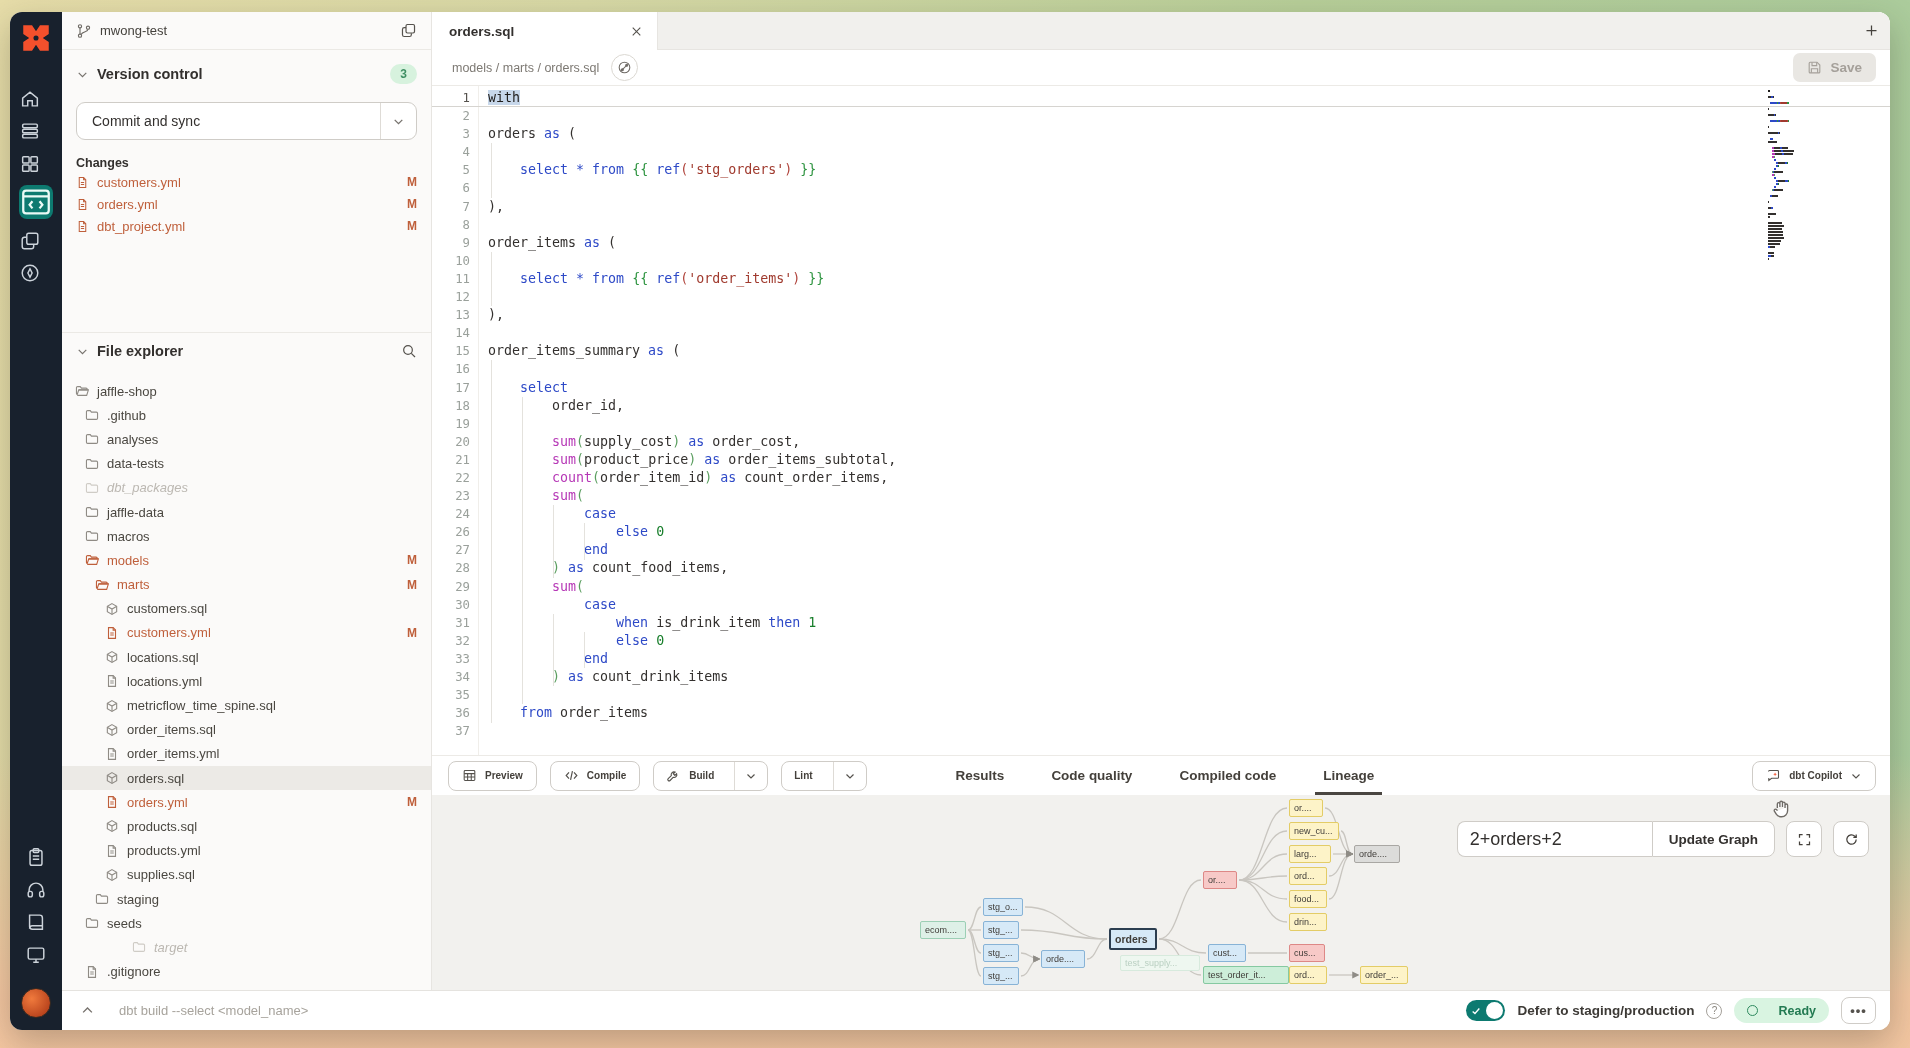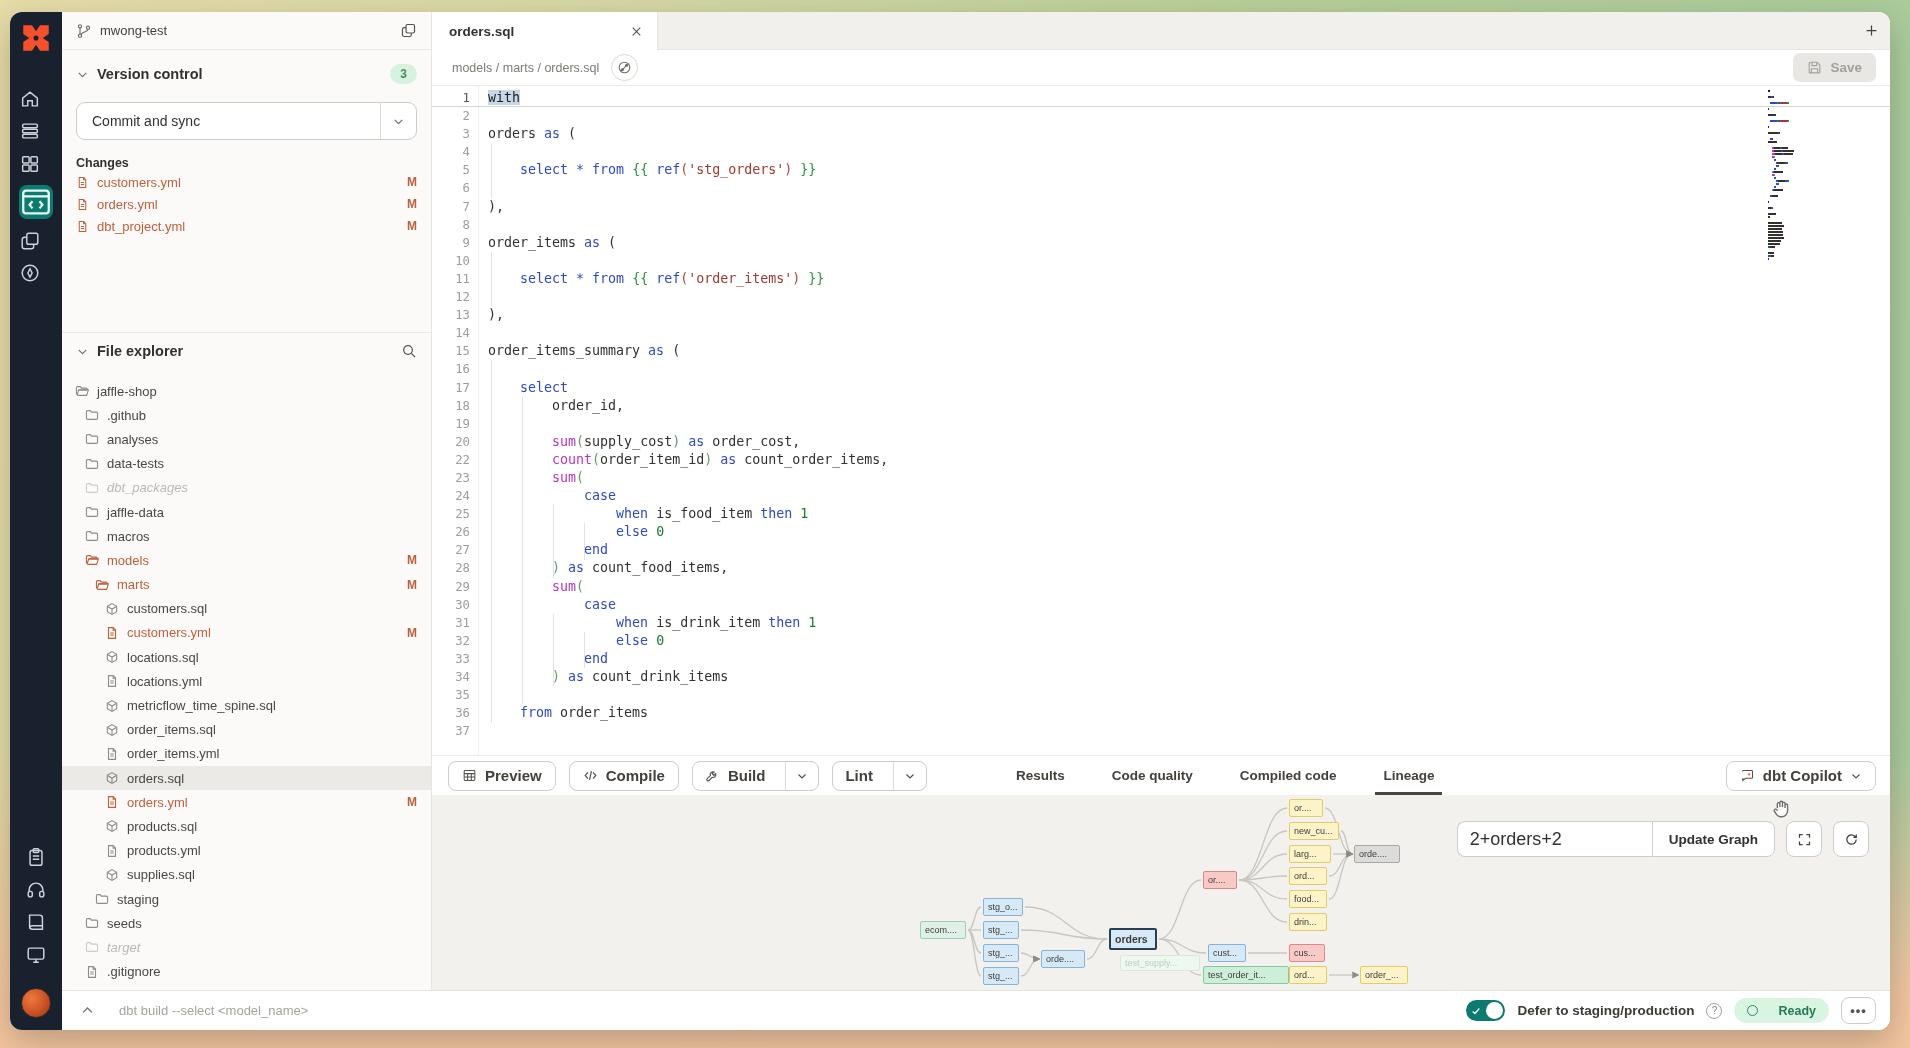--- a/index.html
+++ b/index.html
@@ -86,21 +86,21 @@
   .tk-jj { color:#2e9440; } .tk-num { color:#177e2a; } .tk-pr { color:#5a9e5f; }
   .tk-pd { color:#b0443c; } .tk-tx { color:#33302e; }
   .tk-hl { color:#1f1d1b; background:#c7d7ea; }
   .guide { position:absolute; width:1px; background:#e4e2dd; }
   .minimap { position:absolute; left:1336px; top:4px; width:88px; }
   .mm-row { height:3px; white-space:nowrap; overflow:hidden; }
   .mm-row i { display:inline-block; height:1.7px; vertical-align:top; }
   
   .toolbar { position:absolute; left:0; top:743px; width:100%; height:40px; border-top:1px solid #eceae6; display:flex; align-items:center; padding:0 14px 0 16px; background:#fff; }
   .btn { display:flex; align-items:center; gap:8px; height:30px; padding:0 13px; border:1px solid #cfccc7; border-radius:8px; background:#fff;
-         font-size:15px; font-weight:600; color:#44403b; margin-right:13px; cursor:pointer; }
+         font-size:10px; font-weight:600; color:#44403b; margin-right:13px; cursor:pointer; }
   .btn svg { width:15px; height:15px; color:#55524d; }
   .btn.split { padding:0; }
   .btn.split .seg { display:flex; align-items:center; gap:8px; padding:0 12px; height:100%; }
   .btn.split .seg.dd { border-left:1px solid #dedbd6; padding:0 10px; color:#76726d; }
   .btn.split .seg.dd svg { width:12px; height:12px; }
   .result-tabs { display:flex; gap:47px; margin-left:76px; height:100%; align-items:center; }
   .rtab { font-size:13.5px; font-weight:600; color:#44403b; height:100%; display:flex; align-items:center; position:relative; cursor:pointer; }
   .rtab.active::after { content:""; position:absolute; left:-8px; right:-8px; bottom:0; height:3px; background:#4a4641; }
   .copilot { margin-left:auto; }
   .copilot svg.spark { color:#55524d; }
@@ -508,21 +508,21 @@
           <span>staging</span>
         </div>
         <div class="t-row" style="padding-left: 23px;">
           <span class="fic">
             <svg class="ic" viewBox="0 0 24 24" fill="none" stroke="currentColor" stroke-width="1.9">
               <path d="M2.5 6.5 a2 2 0 0 1 2 -2 h4.5 l2 2.5 h8.5 a2 2 0 0 1 2 2 v8.5 a2 2 0 0 1 -2 2 h-15 a2 2 0 0 1 -2 -2 Z"></path>
             </svg>
           </span>
           <span>seeds</span>
         </div>
-        <div class="t-row muted" style="padding-left: 23px;">
+        <div class="t-row muted" style="padding-left: 23px; margin-left: 47px;">
           <span class="fic">
             <svg class="ic" viewBox="0 0 24 24" fill="none" stroke="currentColor" stroke-width="1.9">
               <path d="M2.5 6.5 a2 2 0 0 1 2 -2 h4.5 l2 2.5 h8.5 a2 2 0 0 1 2 2 v8.5 a2 2 0 0 1 -2 2 h-15 a2 2 0 0 1 -2 -2 Z"></path>
             </svg>
           </span>
           <span>target</span>
         </div>
         <div class="t-row" style="padding-left: 23px;">
           <span class="fic">
             <svg class="ic" viewBox="0 0 24 24" fill="none" stroke="currentColor" stroke-width="1.9">
@@ -587,24 +587,24 @@
           <div class="crow"><span class="ln">11</span><span class="ctext"><span class="tk-tx">    </span><span class="tk-kw">select</span><span class="tk-kw"> *</span><span class="tk-kw"> from</span><span class="tk-jj"> {{</span><span class="tk-kw"> ref</span><span class="tk-pd">(</span><span class="tk-str">'order_items'</span><span class="tk-pd">)</span><span class="tk-jj"> }}</span></span></div>
           <div class="crow"><span class="ln">12</span><span class="ctext"></span></div>
           <div class="crow"><span class="ln">13</span><span class="ctext"><span class="tk-tx">),</span></span></div>
           <div class="crow"><span class="ln">14</span><span class="ctext"></span></div>
           <div class="crow"><span class="ln">15</span><span class="ctext"><span class="tk-tx">order_items_summary</span><span class="tk-kw"> as</span><span class="tk-tx"> (</span></span></div>
           <div class="crow"><span class="ln">16</span><span class="ctext"></span></div>
           <div class="crow"><span class="ln">17</span><span class="ctext"><span class="tk-tx">    </span><span class="tk-kw">select</span></span></div>
           <div class="crow"><span class="ln">18</span><span class="ctext"><span class="tk-tx">        order_id,</span></span></div>
           <div class="crow"><span class="ln">19</span><span class="ctext"></span></div>
           <div class="crow"><span class="ln">20</span><span class="ctext"><span class="tk-tx">        </span><span class="tk-fn">sum</span><span class="tk-pr">(</span><span class="tk-tx">supply_cost</span><span class="tk-pr">)</span><span class="tk-kw"> as</span><span class="tk-tx"> order_cost,</span></span></div>
+          <div class="crow"><span class="ln">21</span><span class="ctext"><span class="tk-tx">        </span><span class="tk-fn">sum</span><span class="tk-pr">(</span><span class="tk-tx">product_price</span><span class="tk-pr">)</span><span class="tk-kw"> as</span><span class="tk-tx"> order_items_subtotal,</span></span></div>
           <div class="crow"><span class="ln">22</span><span class="ctext"><span class="tk-tx">        </span><span class="tk-fn">count</span><span class="tk-pr">(</span><span class="tk-tx">order_item_id</span><span class="tk-pr">)</span><span class="tk-kw"> as</span><span class="tk-tx"> count_order_items,</span></span></div>
           <div class="crow"><span class="ln">23</span><span class="ctext"><span class="tk-tx">        </span><span class="tk-fn">sum</span><span class="tk-pr">(</span></span></div>
           <div class="crow"><span class="ln">24</span><span class="ctext"><span class="tk-tx">            </span><span class="tk-kw">case</span></span></div>
-          <div class="crow"><span class="ln">25</span><span class="ctext"><span class="tk-tx">                </span><span class="tk-kw">when</span><span class="tk-tx"> is_food_item</span><span class="tk-kw"> then</span><span class="tk-num"> 1</span></span></div>
           <div class="crow"><span class="ln">26</span><span class="ctext"><span class="tk-tx">                </span><span class="tk-kw">else</span><span class="tk-num"> 0</span></span></div>
           <div class="crow"><span class="ln">27</span><span class="ctext"><span class="tk-tx">            </span><span class="tk-kw">end</span></span></div>
           <div class="crow"><span class="ln">28</span><span class="ctext"><span class="tk-tx">        </span><span class="tk-pr">)</span><span class="tk-kw"> as</span><span class="tk-tx"> count_food_items,</span></span></div>
           <div class="crow"><span class="ln">29</span><span class="ctext"><span class="tk-tx">        </span><span class="tk-fn">sum</span><span class="tk-pr">(</span></span></div>
           <div class="crow"><span class="ln">30</span><span class="ctext"><span class="tk-tx">            </span><span class="tk-kw">case</span></span></div>
           <div class="crow"><span class="ln">31</span><span class="ctext"><span class="tk-tx">                </span><span class="tk-kw">when</span><span class="tk-tx"> is_drink_item</span><span class="tk-kw"> then</span><span class="tk-num"> 1</span></span></div>
           <div class="crow"><span class="ln">32</span><span class="ctext"><span class="tk-tx">                </span><span class="tk-kw">else</span><span class="tk-num"> 0</span></span></div>
           <div class="crow"><span class="ln">33</span><span class="ctext"><span class="tk-tx">            </span><span class="tk-kw">end</span></span></div>
           <div class="crow"><span class="ln">34</span><span class="ctext"><span class="tk-tx">        </span><span class="tk-pr">)</span><span class="tk-kw"> as</span><span class="tk-tx"> count_drink_items</span></span></div>
           <div class="crow"><span class="ln">35</span><span class="ctext"></span></div>

